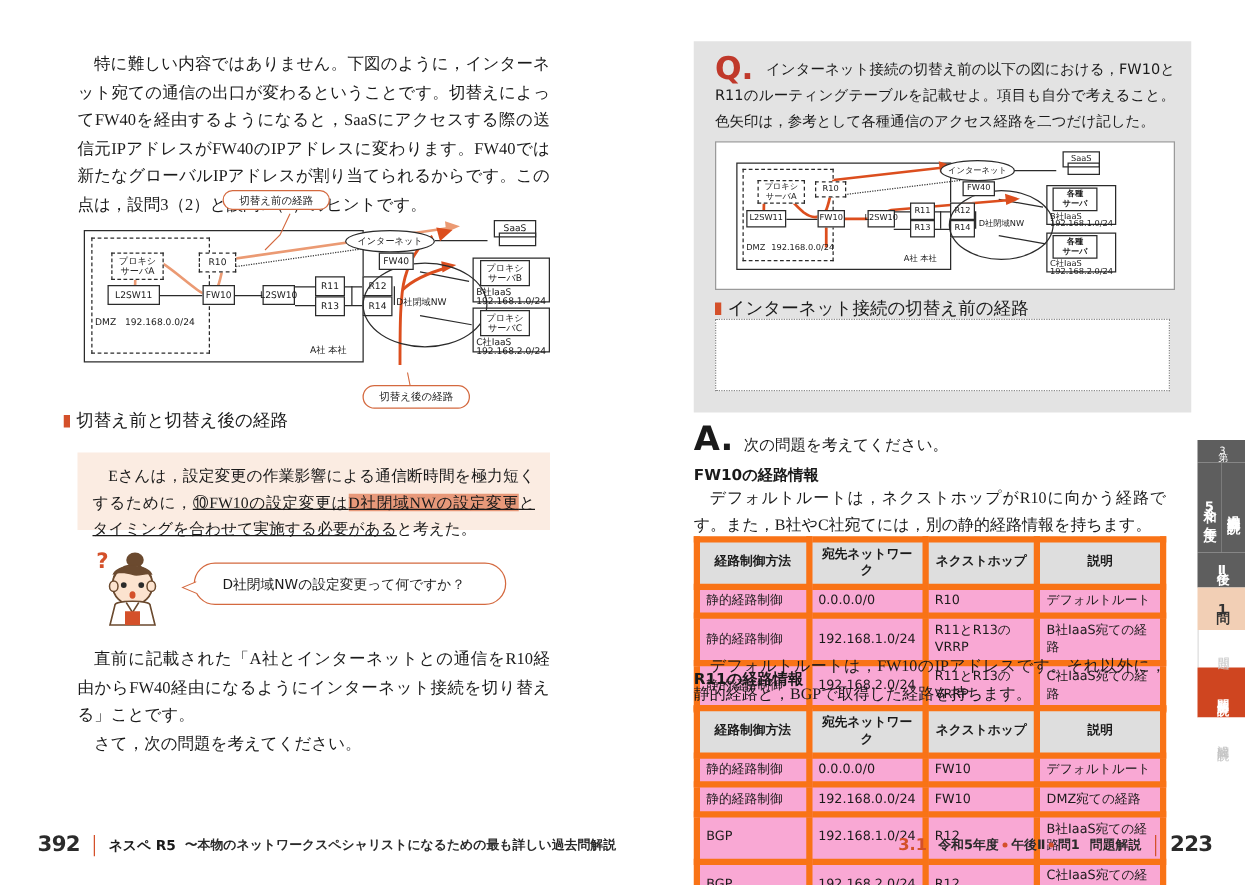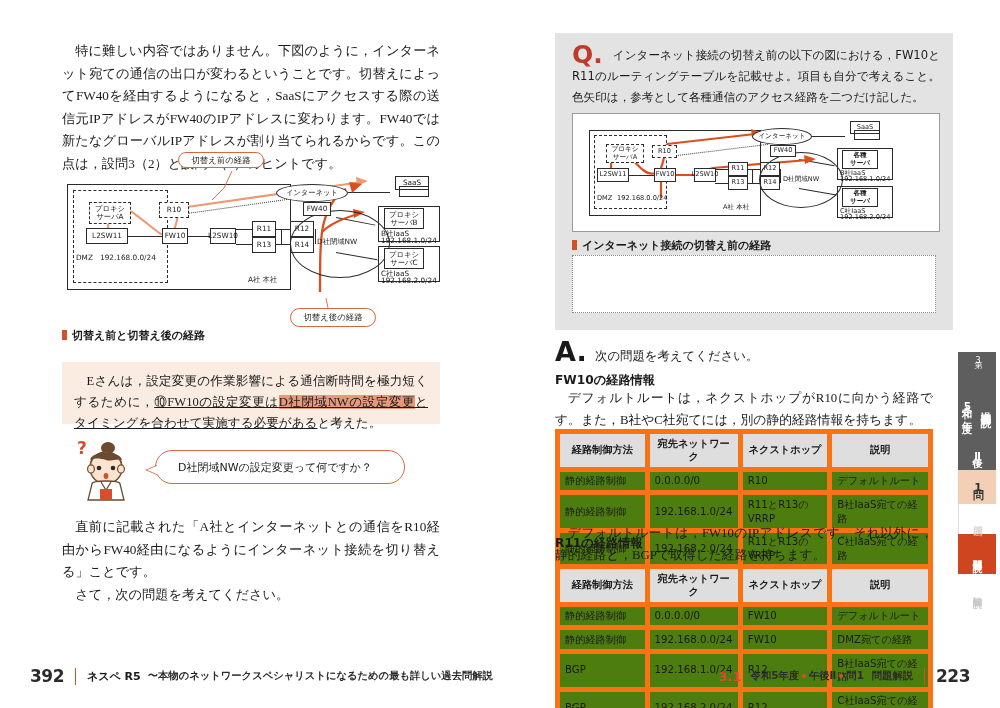--- a/index.html
+++ b/index.html
@@ -30,21 +30,21 @@
   .ellipse-open{position:absolute;border:1px solid #2b2b2b;border-radius:50%;
            background:transparent;display:flex;align-items:center;justify-content:center;box-sizing:border-box;}
   .dlabel{position:absolute;white-space:nowrap;line-height:1.2;}
   .line{position:absolute;background:#2b2b2b;}
   .callout{position:absolute;border:1px solid #d4693f;border-radius:13px;
            color:#1a1a1a;background:#fff;display:flex;align-items:center;
            justify-content:center;box-sizing:border-box;
            font-family:"DejaVu Sans","Liberation Sans",sans-serif;}
 
   
-  .cap{font-family:"DejaVu Sans","Liberation Sans",sans-serif;font-weight:bold;font-size:11px;}
+  .cap{font-family:"DejaVu Sans","Liberation Sans",sans-serif;font-weight:normal;font-size:14px;}
   .cap .sq{display:inline-block;width:5px;height:10px;background:#d4502a;
            margin-right:5px;vertical-align:-1px;}
 
   
   #note-box{position:absolute;left:62px;top:362px;width:378px;height:62px;
             background:#fbece2;box-sizing:border-box;padding:9px 12px 0 12px;}
   #note-box .para{font-size:12.6px;line-height:21px;}
   .uline{text-decoration:underline;}
   .mark{background:#e8997a;}
 
@@ -81,21 +81,21 @@
   #alead{position:absolute;left:95px;top:348px;font-size:12.4px;}
   .sechead{position:absolute;font-family:"DejaVu Sans","Liberation Sans",sans-serif;
            font-weight:bold;font-size:12.2px;}
   .secpara{position:absolute;width:378px;font-size:12.8px;line-height:21.5px;text-align:justify;}
   .secpara p{margin:0;text-indent:1em;}
 
   table.rt{position:absolute;border-collapse:collapse;width:378px;
            font-family:"DejaVu Sans","Liberation Sans",sans-serif;font-size:10.2px;}
   table.rt th,table.rt td{border:5px solid #f97316;padding:2.5px 5px;line-height:1.35;}
   table.rt th{background:#dedede;text-align:center;font-weight:bold;}
-  table.rt td{background:#4d7c0f;text-align:left;}
+  table.rt td{background:#f9a8d4;text-align:left;}
 
   
   #sidetabs{position:absolute;left:958px;top:352px;width:40px;}
   .tab{width:38px;box-sizing:border-box;font-family:"DejaVu Sans","Liberation Sans",sans-serif;
        writing-mode:vertical-rl;text-orientation:upright;
        display:flex;align-items:center;justify-content:center;letter-spacing:1px;}
   .tab-dark{background:#5e5e5e;color:#fff;}
   .tab-peach{background:#f2cfb5;color:#333;}
   .tab-white{background:#fff;color:#cfcfcf;border-left:1px solid #ddd;}
   .tab-red{background:#cf4520;color:#fff;}
@@ -228,21 +228,21 @@
       </svg>
 
       <div class="callout" style="left:228px;top:146px;width:86px;height:19px;font-size:8.4px;">
         <span>切替え後の経路</span>
       </div>
       <svg style="position:absolute;left:0;top:0;width:380px;height:160px;overflow:visible;">
         <path d="M266,146 L264,136" fill="none" stroke="#d4693f" stroke-width="0.9"></path>
       </svg>
     </div>
 
-    <div class="cap" style="position:absolute;left:62px;top:328px;">
+    <div class="cap" style="position:absolute;left:51px;top:328px;">
       <span class="sq"></span><span>切替え前と切替え後の経路</span>
     </div>
 
     <div id="note-box">
       <div class="para">
         <p style="text-indent:1em;margin:0;">
           <span>Eさんは，設定変更の作業影響による通信断時間を極力短くするために，</span><span class="uline">⑩FW10の設定変更は</span><span class="uline mark">D社閉域NWの設定変更</span><span class="uline">とタイミングを合わせて実施する必要がある</span><span>と考えた。</span>
         </p>
       </div>
     </div>

